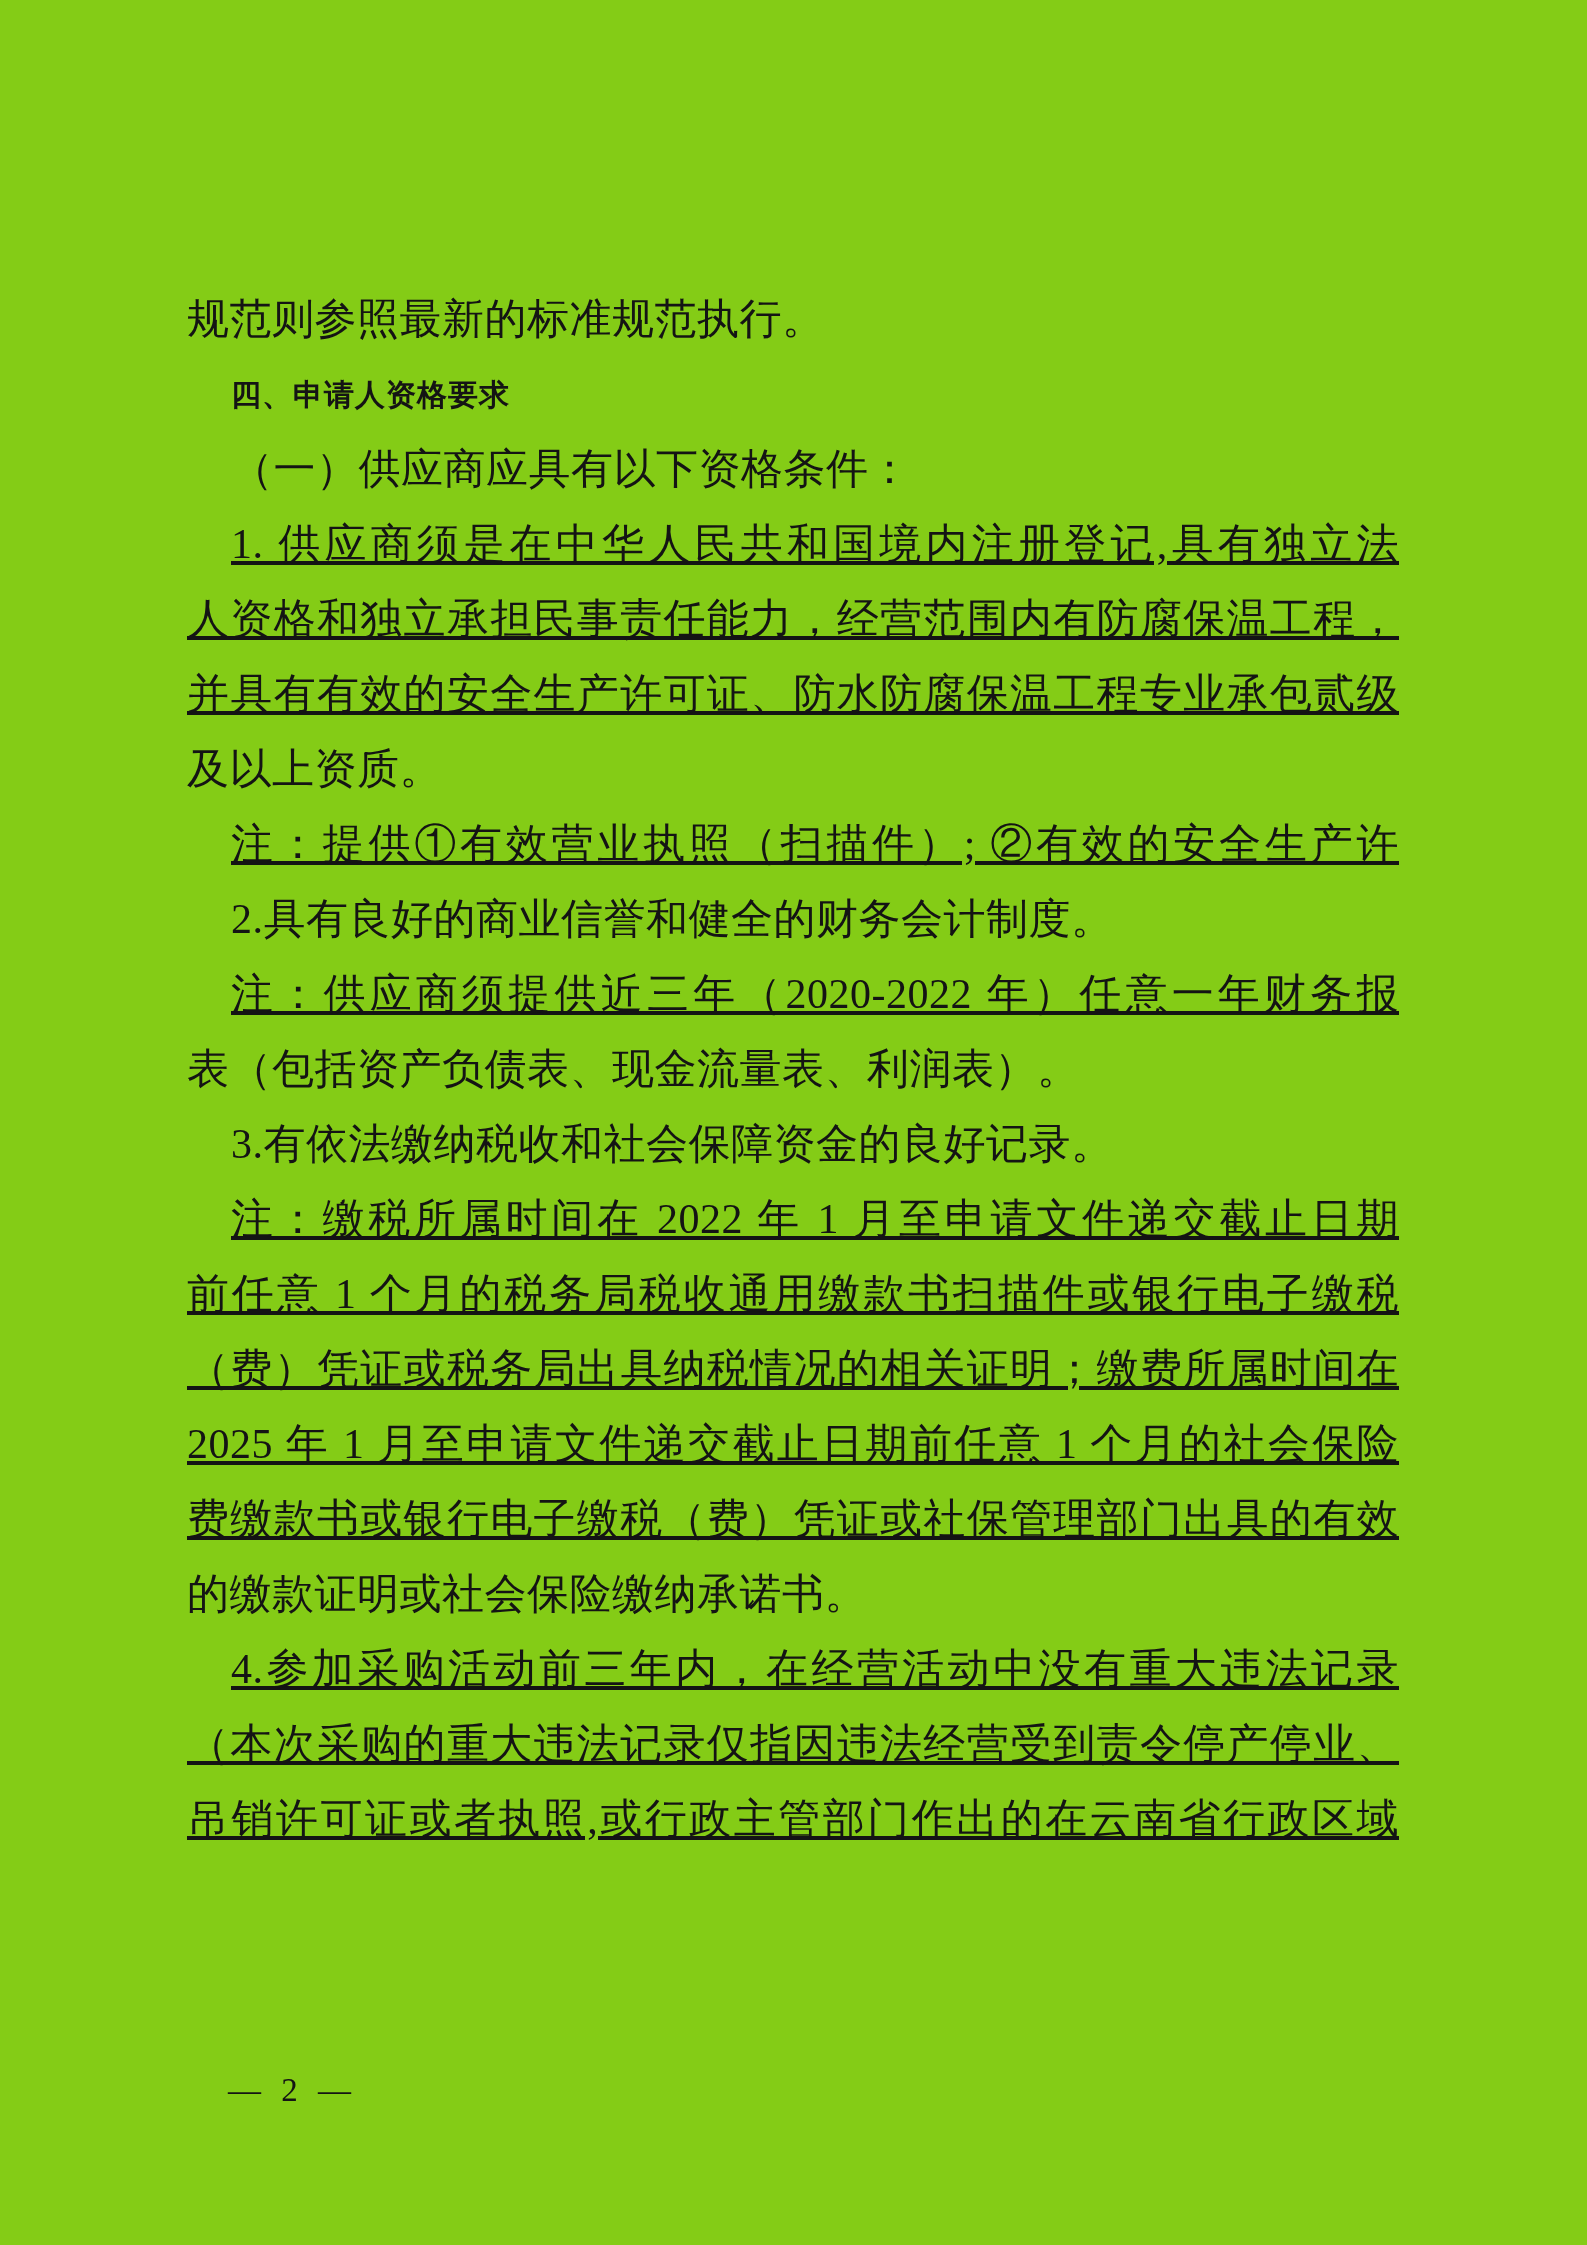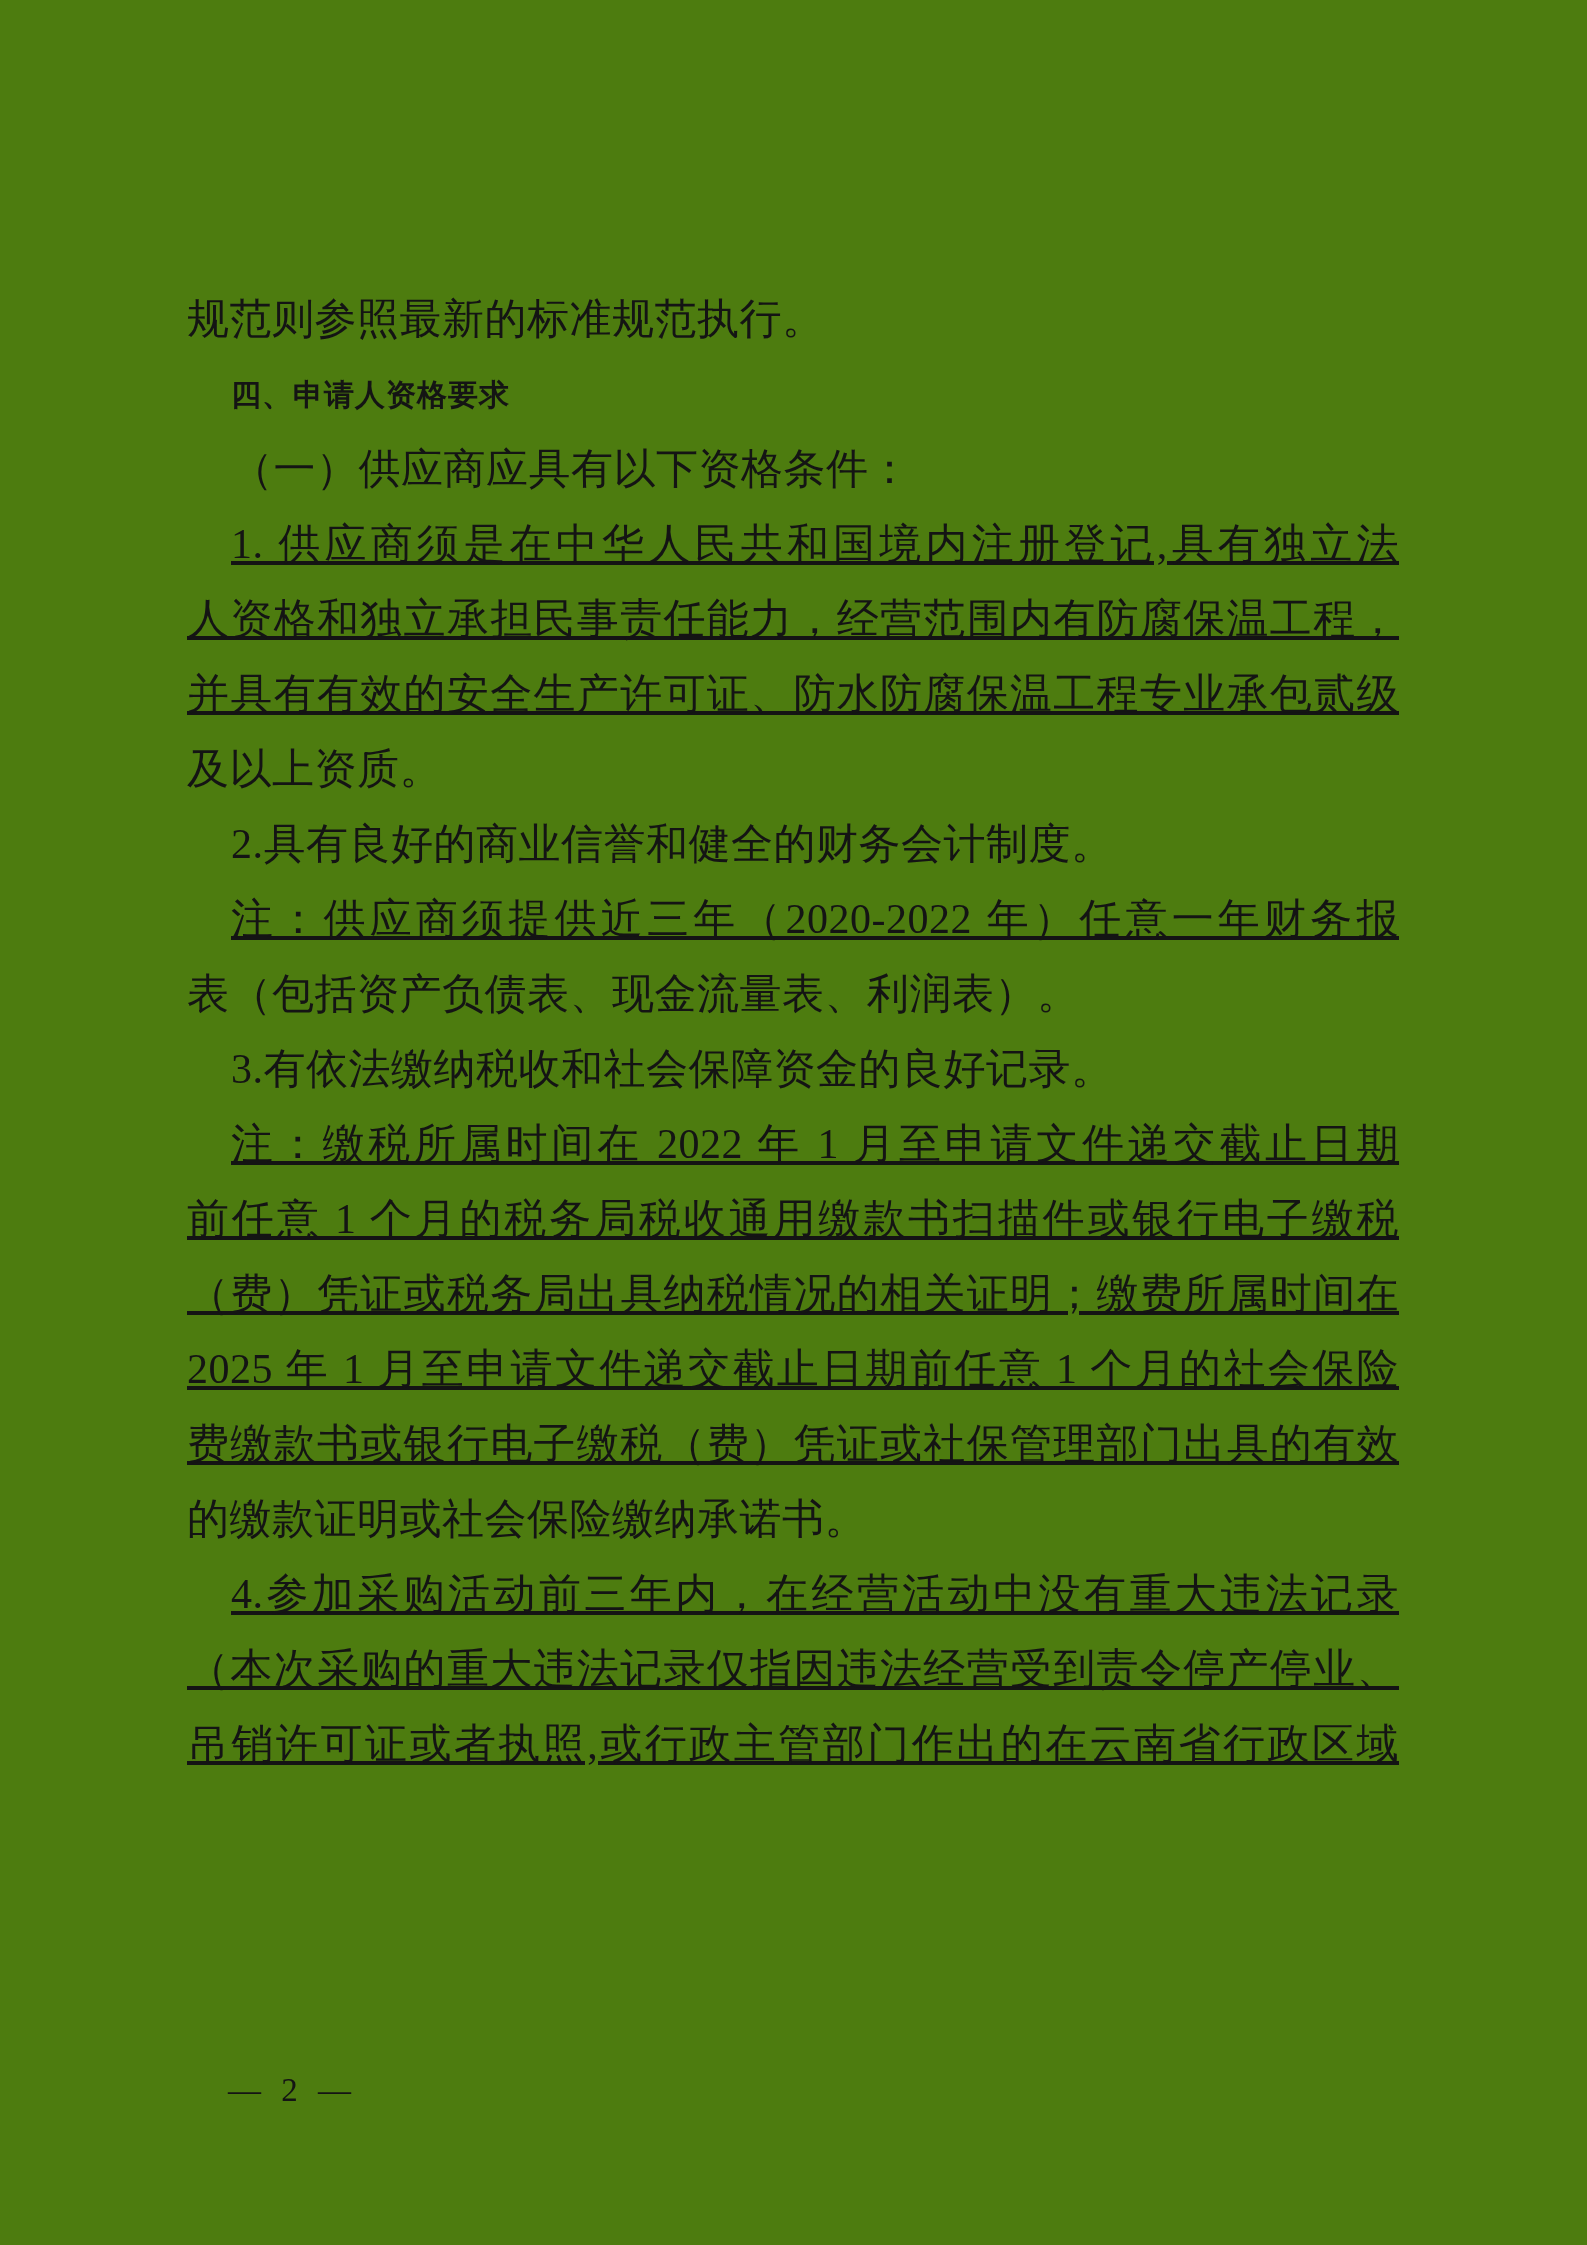--- a/index.html
+++ b/index.html
@@ -4,21 +4,21 @@
 <style>
   html, body {
     margin: 0;
     padding: 0;
     background: #ffffff;
   }
   .page {
     position: relative;
     width: 1587px;
     height: 2245px;
-    background: #4d7c0f;
+    background: #84cc16;
     color: #141414;
     font-family: "Liberation Serif", "DejaVu Serif", serif;
     overflow: hidden;
   }
   .content {
     position: absolute;
     left: 187px;
     top: 282px;
     width: 1212px;
   }
@@ -63,20 +63,21 @@
 
 <div class="page">
   <div class="content">
     <div class="line">规范则参照最新的标准规范执行。</div>
     <div class="line ind heading">四、申请人资格要求</div>
     <div class="line ind">（一）供应商应具有以下资格条件：</div>
     <div class="line ind j">1. 供应商须是在中华人民共和国境内注册登记,具有独立法</div>
     <div class="line j">人资格和独立承担民事责任能力，经营范围内有防腐保温工程，</div>
     <div class="line j">并具有有效的安全生产许可证、防水防腐保温工程专业承包贰级</div>
     <div class="line">及以上资质。</div>
+    <div class="line ind j">注：提供①有效营业执照（扫描件）; ②有效的安全生产许</div>
     <div class="line ind">2.具有良好的商业信誉和健全的财务会计制度。</div>
     <div class="line ind j">注：供应商须提供近三年（2020-2022 年）任意一年财务报</div>
     <div class="line">表（包括资产负债表、现金流量表、利润表）。</div>
     <div class="line ind">3.有依法缴纳税收和社会保障资金的良好记录。</div>
     <div class="line ind j">注：缴税所属时间在 2022 年 1 月至申请文件递交截止日期</div>
     <div class="line j">前任意 1 个月的税务局税收通用缴款书扫描件或银行电子缴税</div>
     <div class="line j">（费）凭证或税务局出具纳税情况的相关证明；缴费所属时间在</div>
     <div class="line j">2025 年 1 月至申请文件递交截止日期前任意 1 个月的社会保险</div>
     <div class="line j">费缴款书或银行电子缴税（费）凭证或社保管理部门出具的有效</div>
     <div class="line">的缴款证明或社会保险缴纳承诺书。</div>

